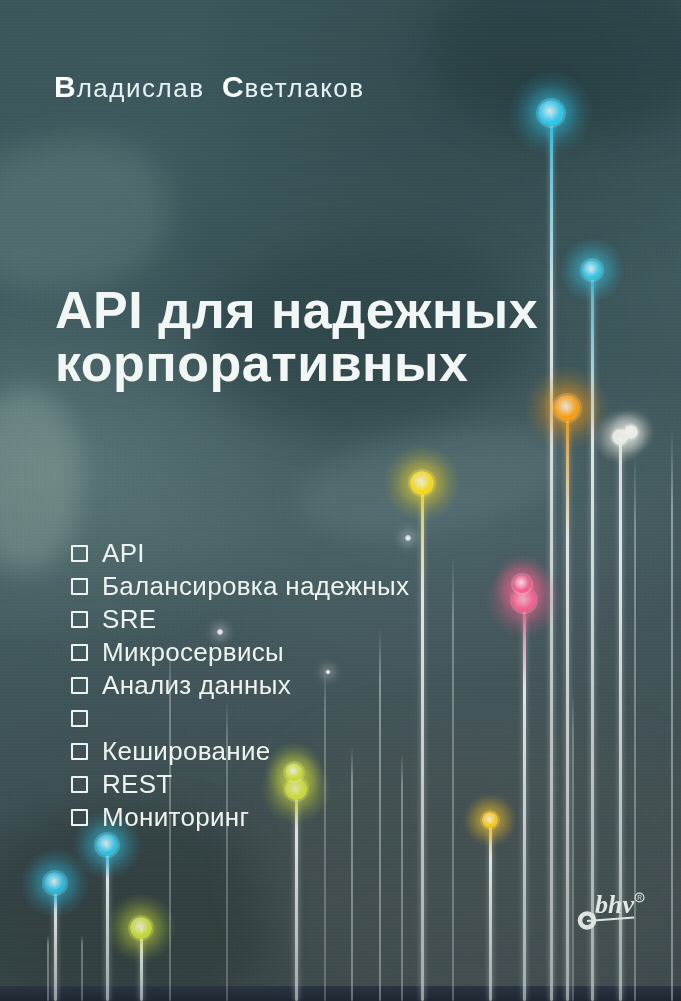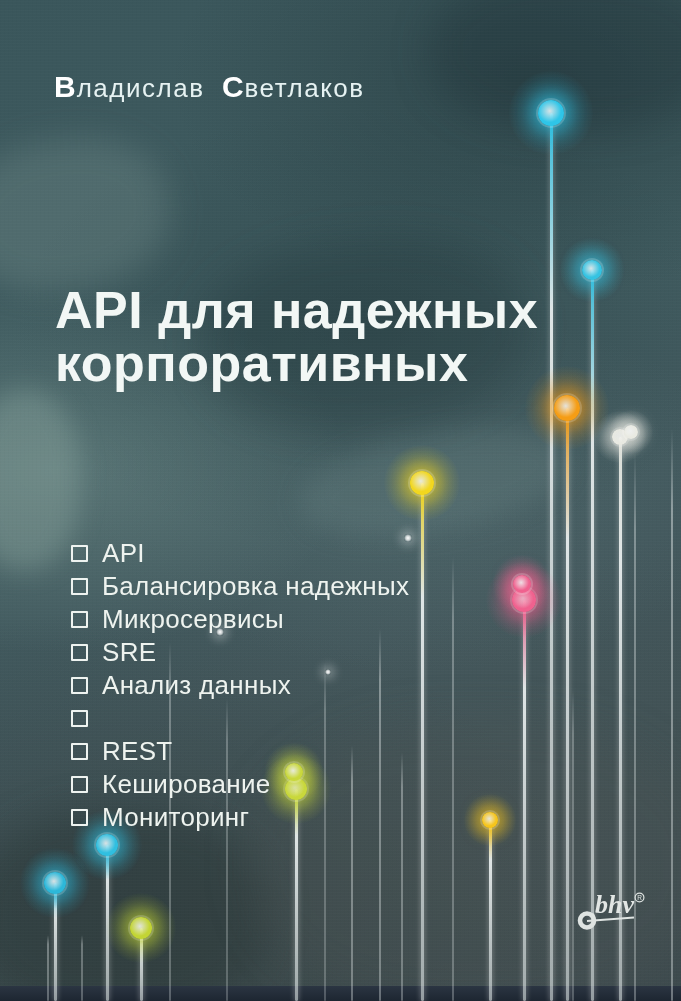--- a/index.html
+++ b/index.html
@@ -147,40 +147,40 @@
     <li>
         <span class="cb"></span>
         <span class="topic-label">API</span>
       </li>
     <li>
         <span class="cb"></span>
         <span class="topic-label">Балансировка надежных</span>
       </li>
     <li>
         <span class="cb"></span>
-        <span class="topic-label">Микросервисы</span>
+        <span class="topic-label">SRE</span>
       </li>
     <li>
         <span class="cb"></span>
-        <span class="topic-label">SRE</span>
+        <span class="topic-label">Микросервисы</span>
       </li>
     <li>
         <span class="cb"></span>
         <span class="topic-label">Анализ данных</span>
       </li>
     <li>
         <span class="cb"></span>
       </li>
     <li>
         <span class="cb"></span>
-        <span class="topic-label">REST</span>
+        <span class="topic-label">Кеширование</span>
       </li>
     <li>
         <span class="cb"></span>
-        <span class="topic-label">Кеширование</span>
+        <span class="topic-label">REST</span>
       </li>
     <li>
         <span class="cb"></span>
         <span class="topic-label">Мониторинг</span>
       </li>
   </ul>
 
   <svg id="publisher-logo" width="72" height="50" viewBox="0 0 72 50">
     <line x1="11" y1="37" x2="58" y2="33.5" stroke="#dfe4e2" stroke-width="2.2"></line>
     <circle cx="11" cy="36.5" r="7" fill="none" stroke="#dfe4e2" stroke-width="4.6"></circle>

